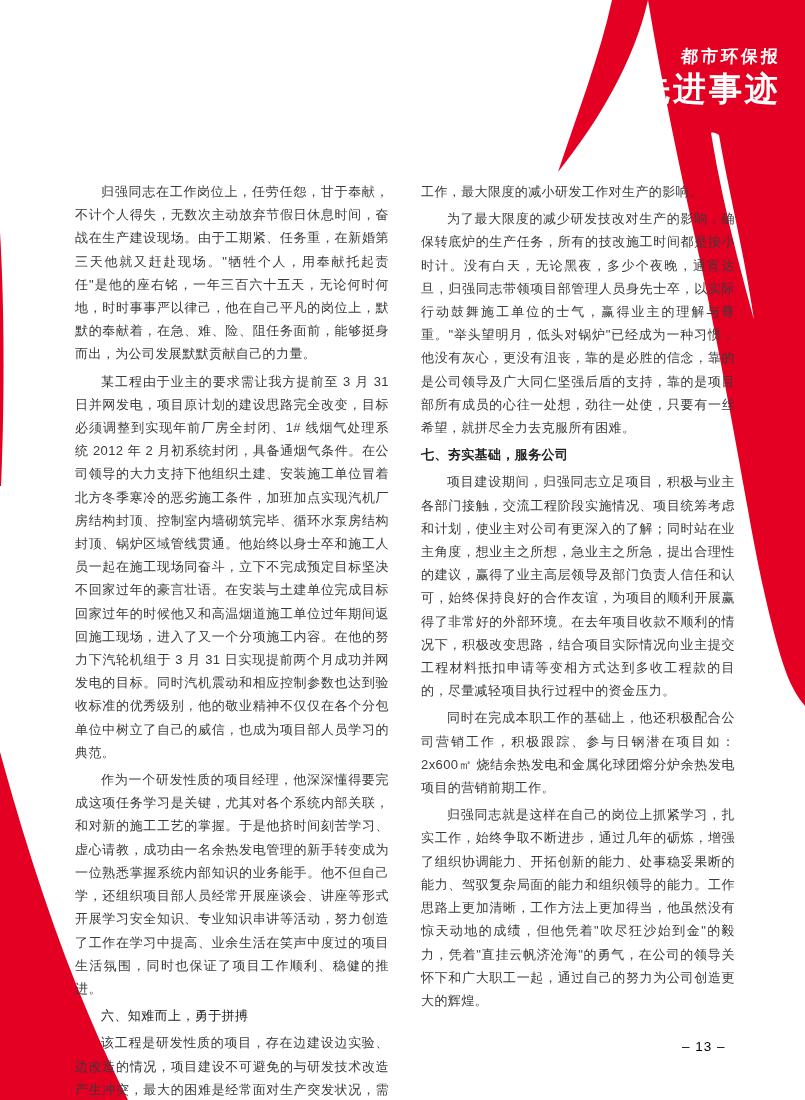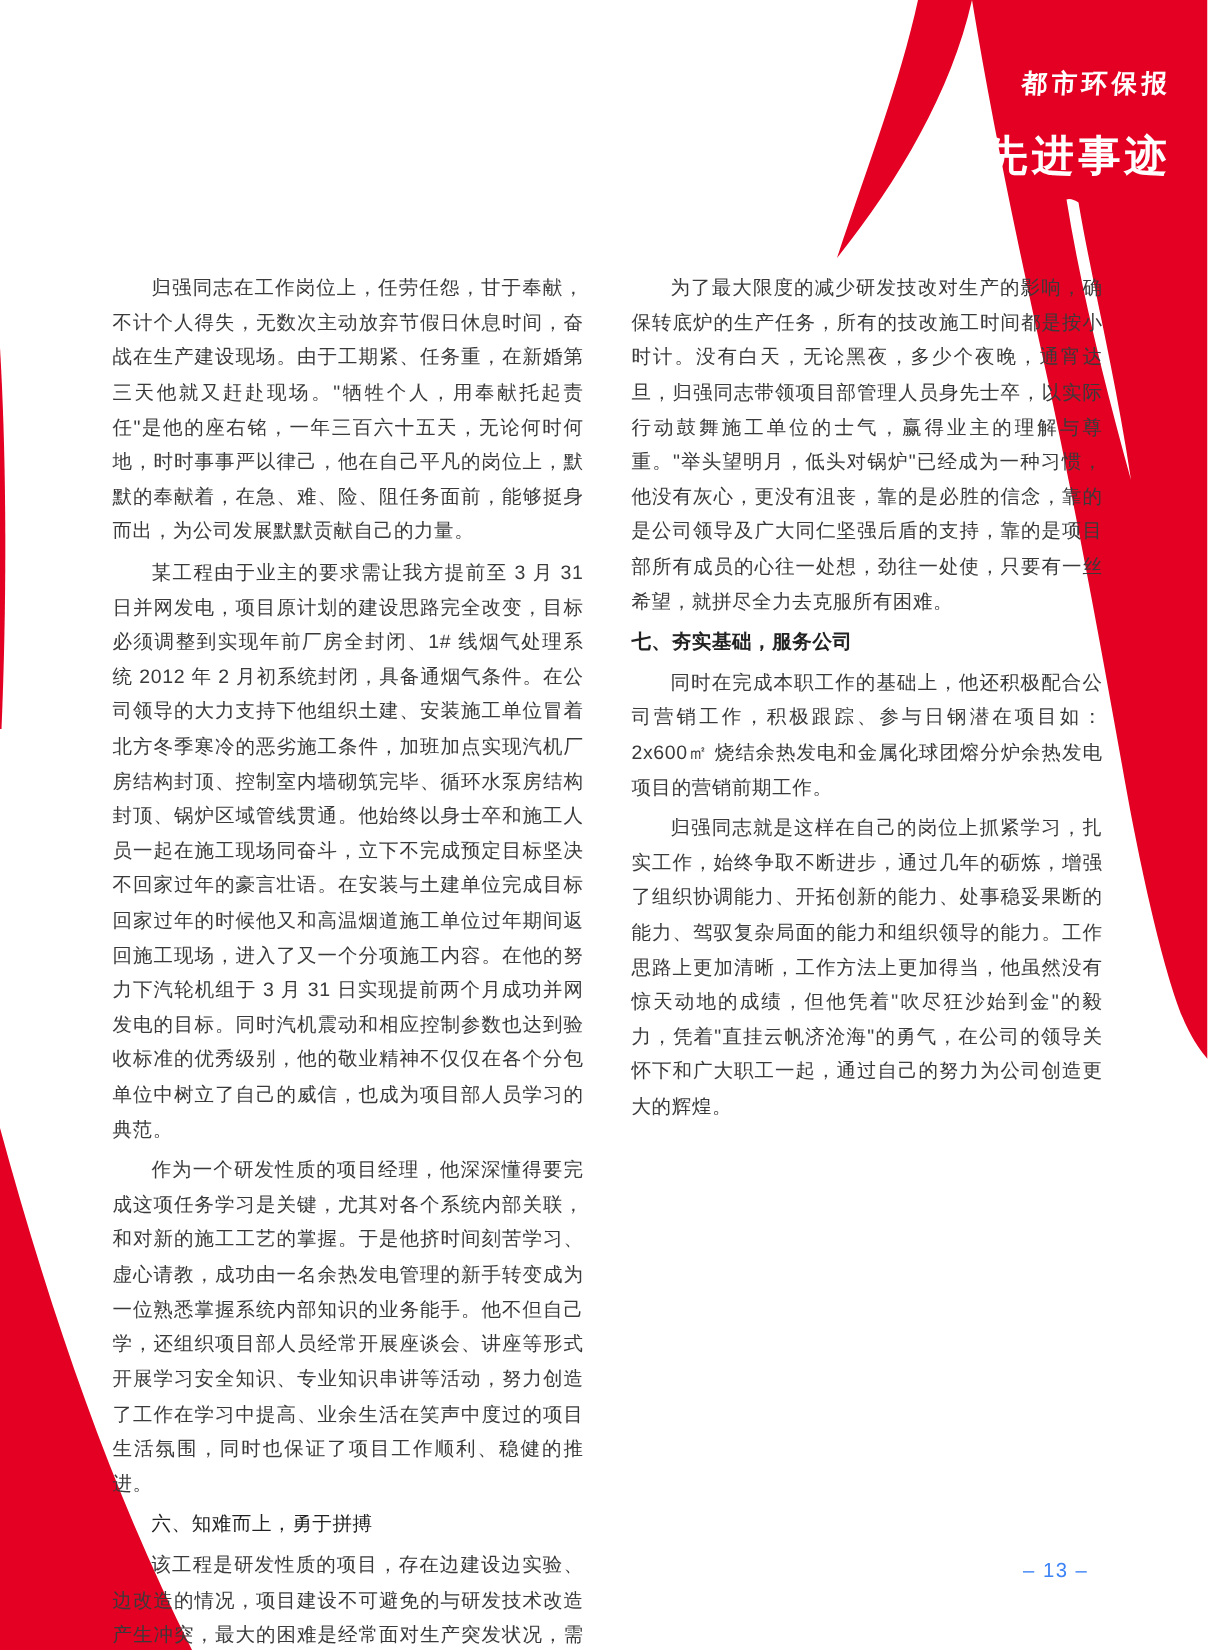--- a/index.html
+++ b/index.html
@@ -9,38 +9,38 @@
   }
   #decor{position:absolute;left:0;top:0;width:805px;height:1100px;z-index:0;}
   .masthead{
     position:absolute;top:44px;right:24px;z-index:2;text-align:right;color:#fff;
   }
   .brand{
     font-family:"DejaVu Serif",serif;font-weight:bold;font-size:17px;
     letter-spacing:3px;line-height:24px;transform:skewX(-4deg);
   }
   .section-title{
-    font-family:"Liberation Sans",sans-serif;font-weight:bold;font-size:28px;
-    letter-spacing:3px;line-height:38px;margin-top:17px;
+    font-family:"Liberation Sans",sans-serif;font-weight:bold;font-size:33px;
+    letter-spacing:3px;line-height:38px;margin-top:2px;
   }
   .col{
     position:absolute;top:176px;width:322px;z-index:1;
     font-size:13px;line-height:23.2px;letter-spacing:0.4px;
     color:#3a3a3a;text-align:justify;
   }
   .col p{margin:4px;}
   #left-col{left:71px;}
   #right-col{left:417px;}
   .indent{text-indent:2em;}
   .noindent{text-indent:0;}
   .heading{font-weight:bold;color:#222;text-indent:0;}
   .heading-indent{font-weight:normal;color:#222;text-indent:2em;}
   .page-number{
     position:absolute;left:682px;top:1039px;z-index:1;
-    font-size:13.5px;color:#3b82f6;letter-spacing:1px;text-align:center;
+    font-size:13.5px;color:#000000;letter-spacing:1px;text-align:center;
   }
 </style>
 </head>
 <body>
 
 <svg id="decor" viewBox="0 0 805 1100" xmlns="http://www.w3.org/2000/svg" aria-hidden="true">
 
   <path d="M805,0 L648,0 C662,85 680,170 700,260 C718,345 732,420 748,510 C762,590 778,655 790,682 C796,695 801,701 805,706 Z" fill="#e30022"></path>
 
   <path d="M612,0 L648,0 C634,62 598,122 558,172 C578,112 600,55 612,0 Z" fill="#e30022"></path>
@@ -58,19 +58,21 @@
 </div>
 
 <div id="left-col" class="col">
     <p class="indent">归强同志在工作岗位上，任劳任怨，甘于奉献，不计个人得失，无数次主动放弃节假日休息时间，奋战在生产建设现场。由于工期紧、任务重，在新婚第三天他就又赶赴现场。"牺牲个人，用奉献托起责任"是他的座右铭，一年三百六十五天，无论何时何地，时时事事严以律己，他在自己平凡的岗位上，默默的奉献着，在急、难、险、阻任务面前，能够挺身而出，为公司发展默默贡献自己的力量。</p>
     <p class="indent">某工程由于业主的要求需让我方提前至 3 月 31 日并网发电，项目原计划的建设思路完全改变，目标必须调整到实现年前厂房全封闭、1# 线烟气处理系统 2012 年 2 月初系统封闭，具备通烟气条件。在公司领导的大力支持下他组织土建、安装施工单位冒着北方冬季寒冷的恶劣施工条件，加班加点实现汽机厂房结构封顶、控制室内墙砌筑完毕、循环水泵房结构封顶、锅炉区域管线贯通。他始终以身士卒和施工人员一起在施工现场同奋斗，立下不完成预定目标坚决不回家过年的豪言壮语。在安装与土建单位完成目标回家过年的时候他又和高温烟道施工单位过年期间返回施工现场，进入了又一个分项施工内容。在他的努力下汽轮机组于 3 月 31 日实现提前两个月成功并网发电的目标。同时汽机震动和相应控制参数也达到验收标准的优秀级别，他的敬业精神不仅仅在各个分包单位中树立了自己的威信，也成为项目部人员学习的典范。</p>
     <p class="indent">作为一个研发性质的项目经理，他深深懂得要完成这项任务学习是关键，尤其对各个系统内部关联，和对新的施工工艺的掌握。于是他挤时间刻苦学习、虚心请教，成功由一名余热发电管理的新手转变成为一位熟悉掌握系统内部知识的业务能手。他不但自己学，还组织项目部人员经常开展座谈会、讲座等形式开展学习安全知识、专业知识串讲等活动，努力创造了工作在学习中提高、业余生活在笑声中度过的项目生活氛围，同时也保证了项目工作顺利、稳健的推进。</p>
     <p class="heading-indent">六、知难而上，勇于拼搏</p>
     <p class="indent">该工程是研发性质的项目，存在边建设边实验、边改造的情况，项目建设不可避免的与研发技术改造产生冲突，最大的困难是经常面对生产突发状况，需停炉进行技改，影响项目建设进度。归强同志带领项目部仔细研究，进行预判，与施工单位充分沟通，做好项目建设和研发技改的统筹规划，在保证项目建设进度要求的前提下同步开展研发技改工作。同样研发工作也必然对转底炉生产造成影响，他主动、积极的提前与业主沟通，阐明研发计划、内容及目的，争取业主的理解和支持，将研发工作纳入正常的转底炉检修计划，在转底炉正常检修的同时开展研发施工</p>
   </div>
 <div id="right-col" class="col">
+    <p class="noindent">工作，最大限度的减小研发工作对生产的影响。</p>
     <p class="indent">为了最大限度的减少研发技改对生产的影响，确保转底炉的生产任务，所有的技改施工时间都是按小时计。没有白天，无论黑夜，多少个夜晚，通宵达旦，归强同志带领项目部管理人员身先士卒，以实际行动鼓舞施工单位的士气，赢得业主的理解与尊重。"举头望明月，低头对锅炉"已经成为一种习惯，他没有灰心，更没有沮丧，靠的是必胜的信念，靠的是公司领导及广大同仁坚强后盾的支持，靠的是项目部所有成员的心往一处想，劲往一处使，只要有一丝希望，就拼尽全力去克服所有困难。</p>
     <p class="heading">七、夯实基础，服务公司</p>
+    <p class="indent">项目建设期间，归强同志立足项目，积极与业主各部门接触，交流工程阶段实施情况、项目统筹考虑和计划，使业主对公司有更深入的了解；同时站在业主角度，想业主之所想，急业主之所急，提出合理性的建议，赢得了业主高层领导及部门负责人信任和认可，始终保持良好的合作友谊，为项目的顺利开展赢得了非常好的外部环境。在去年项目收款不顺利的情况下，积极改变思路，结合项目实际情况向业主提交工程材料抵扣申请等变相方式达到多收工程款的目的，尽量减轻项目执行过程中的资金压力。</p>
     <p class="indent">同时在完成本职工作的基础上，他还积极配合公司营销工作，积极跟踪、参与日钢潜在项目如：2x600㎡ 烧结余热发电和金属化球团熔分炉余热发电项目的营销前期工作。</p>
     <p class="indent">归强同志就是这样在自己的岗位上抓紧学习，扎实工作，始终争取不断进步，通过几年的砺炼，增强了组织协调能力、开拓创新的能力、处事稳妥果断的能力、驾驭复杂局面的能力和组织领导的能力。工作思路上更加清晰，工作方法上更加得当，他虽然没有惊天动地的成绩，但他凭着"吹尽狂沙始到金"的毅力，凭着"直挂云帆济沧海"的勇气，在公司的领导关怀下和广大职工一起，通过自己的努力为公司创造更大的辉煌。</p>
   </div>
 
 <div class="page-number">– 13 –</div>
 
 </body></html>

